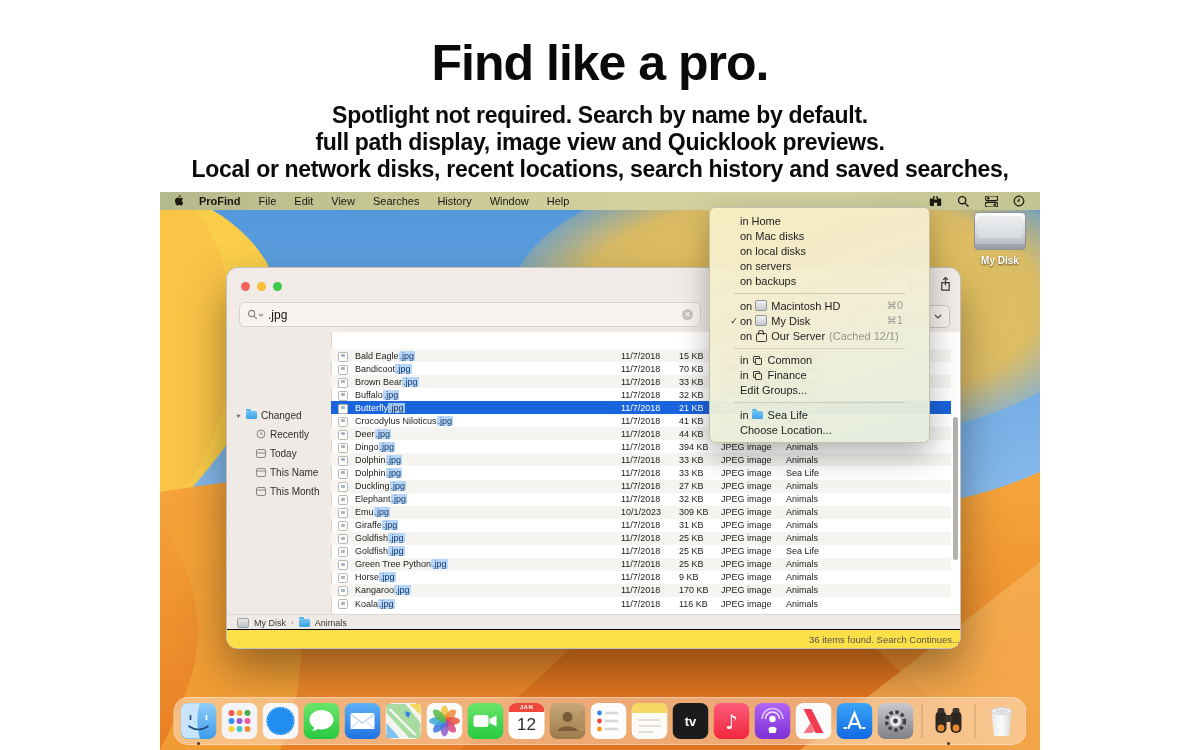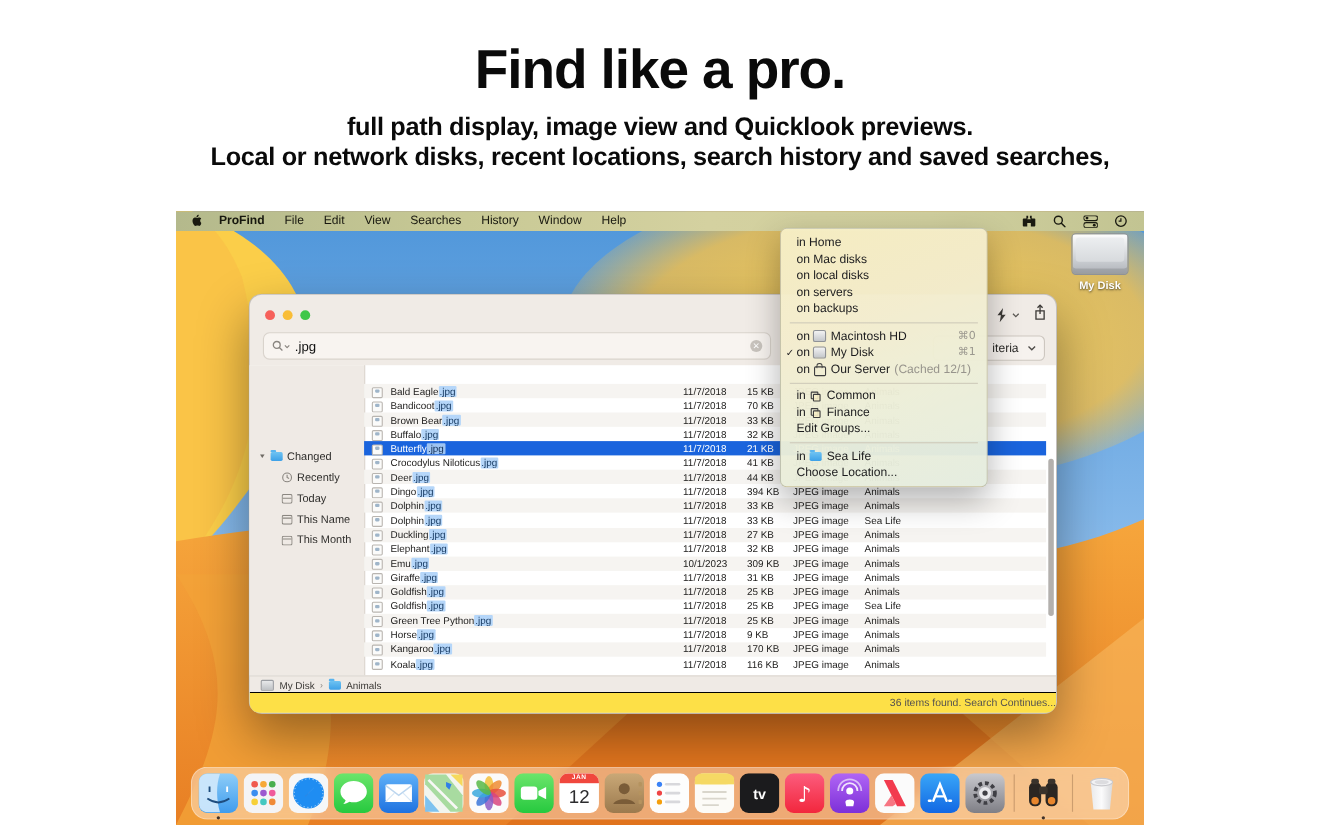--- a/index.html
+++ b/index.html
@@ -55,21 +55,21 @@
   .sel .hl{background:#9ec4f2;color:#0e2c52;}
   .vscroll{position:absolute;right:2px;top:85px;width:5px;height:143px;border-radius:3px;background:#b3b0ad;z-index:2;}
   
   .pathbar{position:absolute;left:0;bottom:18px;width:100%;height:16px;border-top:1px solid #ddd8d2;background:#efeae5;display:flex;align-items:center;font-size:9px;color:#3a3835;padding-left:10px;gap:5px;box-sizing:border-box;}
   .pb-sep{color:#8d8984;font-size:8px;}
   .statusbar{position:absolute;left:0;bottom:0;width:100%;height:18px;border-top:1px solid #000000;background:#fde047;display:flex;align-items:center;justify-content:flex-end;font-size:9.5px;color:#555250;border-radius:0 0 9px 9px;}
   .mini-disk{width:10px;height:8px;border-radius:1.5px;background:linear-gradient(180deg,#e8e9ea,#bfc2c6);border:1px solid #9b9ea3;}
   .mini-folder{width:11px;height:8px;position:relative;background:linear-gradient(180deg,#6fc3f2,#3da1e8);border-radius:1.5px;}
   .mini-folder:before{content:"";position:absolute;left:0;top:-2px;width:5px;height:2px;background:#5ab4ee;border-radius:1px 1px 0 0;}
   
-  .menu{position:absolute;left:549px;top:15px;width:187px;z-index:40;border-radius:6px;border:1px solid rgba(120,115,90,.35);box-shadow:0 12px 30px rgba(0,0,0,.3);background:linear-gradient(160deg,rgba(246,238,196,.97) 0%,rgba(243,236,205,.97) 35%,rgba(236,238,216,.97) 65%,rgba(228,236,223,.97) 100%);padding:5px 0;font-size:11px;color:#1c1c1e;}
+  .menu{position:absolute;left:549px;top:15px;width:187px;z-index:40;border-radius:6px;border:1px solid rgba(120,115,90,.35);box-shadow:0 12px 30px rgba(0,0,0,.3);background:linear-gradient(160deg,rgba(246,238,196,.97) 0%,rgba(243,236,205,.97) 35%,rgba(236,238,216,.97) 65%,rgba(228,236,223,.97) 100%);padding:5px 16px;font-size:11px;color:#1c1c1e;}
   .menu-item{display:flex;align-items:center;height:15.2px;padding:0 10px 0 2px;}
   .mi-check{width:12px;text-align:center;font-size:9px;flex:none;}
   .mi-prefix{margin-right:3px;}
   .mi-icon{width:12px;height:11px;margin-right:4px;display:flex;align-items:center;justify-content:center;flex:none;}
   .mi-label{white-space:nowrap;}
   .mi-detail{color:#97948c;margin-left:4px;white-space:nowrap;}
   .mi-short{margin-left:auto;color:#9b988f;font-family:"DejaVu Sans",sans-serif;font-size:10px;}
   .menu-sep{height:1px;background:#cfcaba;margin:4px 8px;}
   .ic-disk{width:11px;height:9px;border-radius:2px;background:linear-gradient(180deg,#f2f2f3,#c4c7cb);border:1px solid #8f9297;}
   .ic-folder{width:11px;height:8px;background:linear-gradient(180deg,#6fc3f2,#3da1e8);border-radius:1.5px;position:relative;}
@@ -88,20 +88,21 @@
   .cal-tile{width:36px;height:36px;border-radius:8px;background:#fff;overflow:hidden;text-align:center;}
   .cal-mon{background:#f0473d;color:#fff;font-size:6px;font-weight:700;height:9px;line-height:9px;letter-spacing:.5px;}
   .cal-day{font-size:17px;color:#2c2c2e;line-height:25px;font-weight:400;}
 </style>
 </head>
 <body>
 
 <div class="hero">
   <h1>Find like a pro.</h1>
   <div class="sub">
+    <div>Spotlight not required. Search by name by default.</div>
     <div>full path display, image view and Quicklook previews.</div>
     <div>Local or network disks, recent locations, search history and saved searches,</div>
   </div>
 </div>
 
 <div class="desktop">
 
   <svg class="wallpaper" viewBox="0 0 880 558" preserveAspectRatio="none">
     <defs>
       <linearGradient id="wpO" x1="0" y1="0" x2="0" y2="1">

